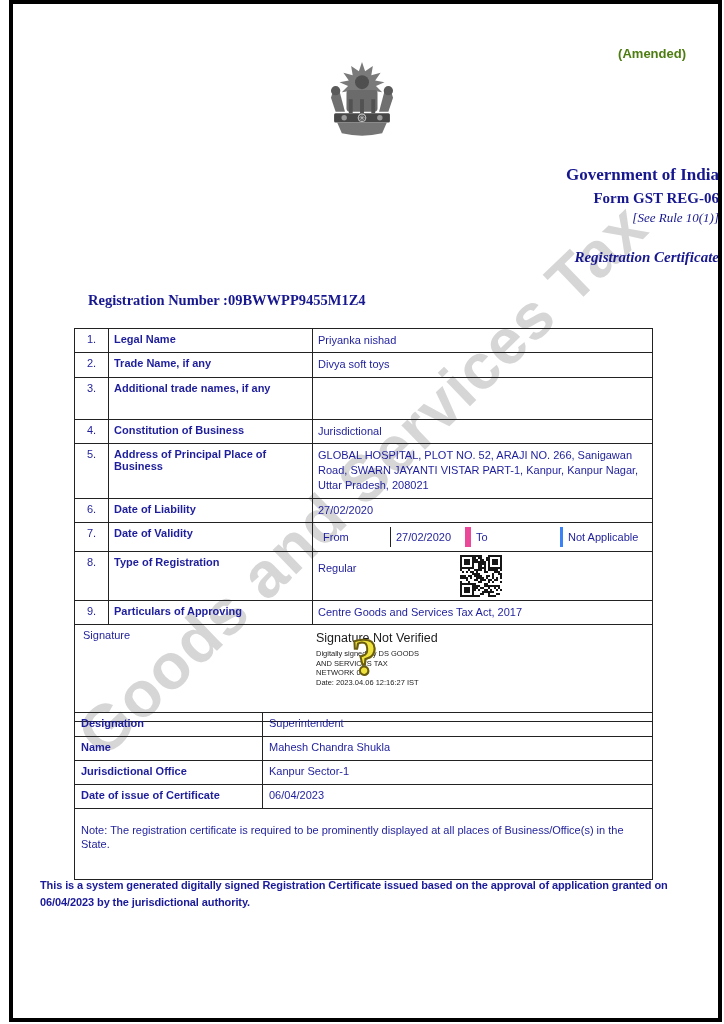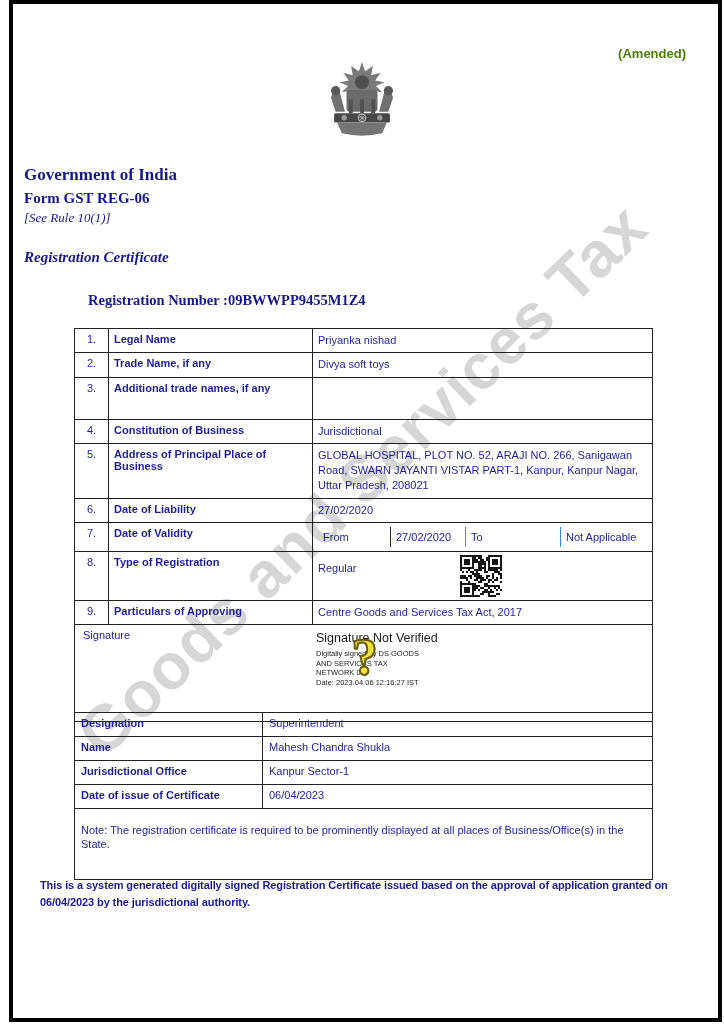--- a/index.html
+++ b/index.html
@@ -4,22 +4,22 @@
 <style>
   html,body{margin:0;padding:0;background:#fff;}
   .page{position:relative;width:724px;height:1024px;background:#fff;overflow:hidden;
         font-family:"Liberation Sans",sans-serif;color:#1e1e9c;}
   .page-border{position:absolute;left:9px;top:0;right:2px;bottom:2px;
                border:4px solid #000;pointer-events:none;z-index:5;}
   .amended{position:absolute;top:46px;right:38px;font-size:13px;font-weight:bold;color:#4d7c0f;
            font-family:"Liberation Sans",sans-serif;}
   .emblem-wrap{position:absolute;left:0;right:0;top:62px;text-align:center;z-index:1;}
   .emblem-caption{font-size:7px;color:#6a6a6a;margin-top:1px;font-family:"DejaVu Sans",sans-serif;}
-  .heads{position:absolute;left:0;right:12px;top:165px;text-align:left;z-index:1;
-         font-family:"Liberation Serif",serif;margin-left:24px;}
+  .heads{position:absolute;left:0;right:5px;top:165px;text-align:right;z-index:1;
+         font-family:"Liberation Serif",serif;}
   .h-gov{font-size:17px;font-weight:bold;color:#17178f;}
   .h-form{font-size:15px;font-weight:bold;color:#17178f;margin-top:5px;}
   .h-rule{font-size:13px;font-style:italic;color:#17178f;margin-top:3px;}
   .h-cert{font-size:15px;font-weight:bold;color:#17178f;margin-top:23px;font-style:italic;}
   .regnum{position:absolute;left:88px;top:292px;font-family:"Liberation Serif",serif;
           font-size:14.5px;font-weight:bold;color:#17178f;z-index:1;}
   .watermark{position:absolute;left:50%;top:480px;transform:translate(-50%,-50%) rotate(-44deg);
              font-size:64px;font-weight:bold;color:rgba(158,158,158,0.42);white-space:nowrap;
              z-index:0;letter-spacing:1px;font-family:"Liberation Sans",sans-serif;}
   table.cert{position:absolute;left:74px;width:578px;border-collapse:collapse;z-index:1;
@@ -30,22 +30,22 @@
                 padding:4px 5px;color:#1e1e9c;overflow:hidden;}
   td.sno{text-align:center;padding-left:2px;padding-right:2px;}
   td.lbl{font-weight:bold;padding-left:8px;}
   td.val{padding-left:6px;line-height:15px;}
   td.val-indent{padding-left:16px;}
   td.nopad{padding:0;}
   .validity{display:flex;height:100%;}
   .validity>div{padding:4px 5px;font-size:11px;box-sizing:border-box;}
   .v-from{width:72px;}
   .v-date{width:75px;border-left:1px solid #222;}
-  .v-to{width:95px;border-left:1px solid #ec4899;}
-  .v-na{flex:1;border-left:1px solid #3b82f6;}
+  .v-to{width:95px;border-left:6px solid #ec4899;}
+  .v-na{flex:1;border-left:3px solid #3b82f6;}
   .reg-cell{position:relative;}
   .reg-text{padding-top:5px;}
   .qr{position:absolute;left:147px;top:3px;width:42px;height:42px;line-height:0;}
   .sig-cell{position:relative;height:88px;}
   .sig-label{font-weight:normal;padding-left:3px;}
   .stamp{position:absolute;left:241px;top:6px;width:220px;color:#1b1b1b;}
   .stamp-title{font-size:12.5px;color:#1b1b1b;margin-bottom:4px;}
   .stamp-line{font-size:7.5px;line-height:9.5px;color:#222;}
   .qmark{position:absolute;left:36px;top:0px;font-size:52px;font-weight:bold;
          font-family:"Liberation Serif",serif;color:#f0e23c;

